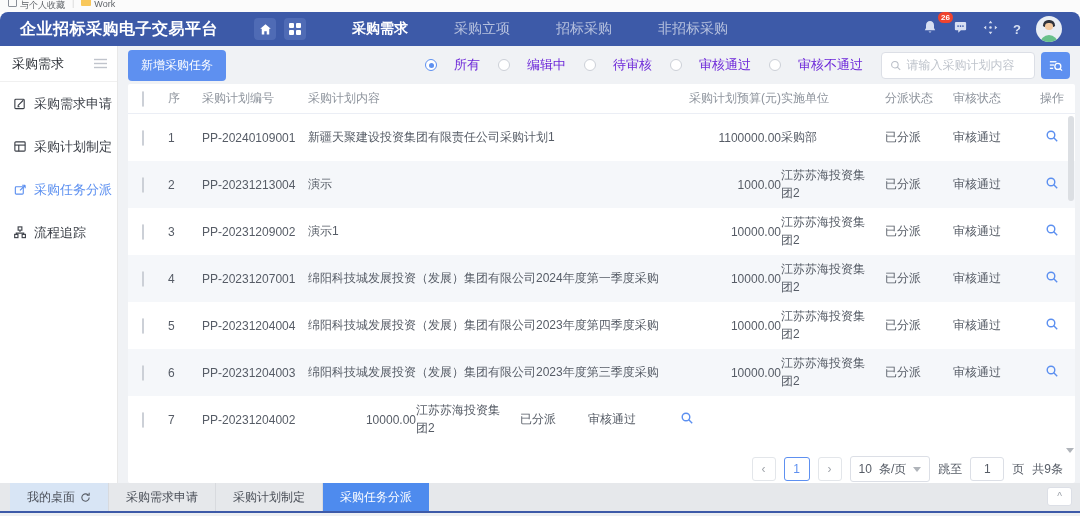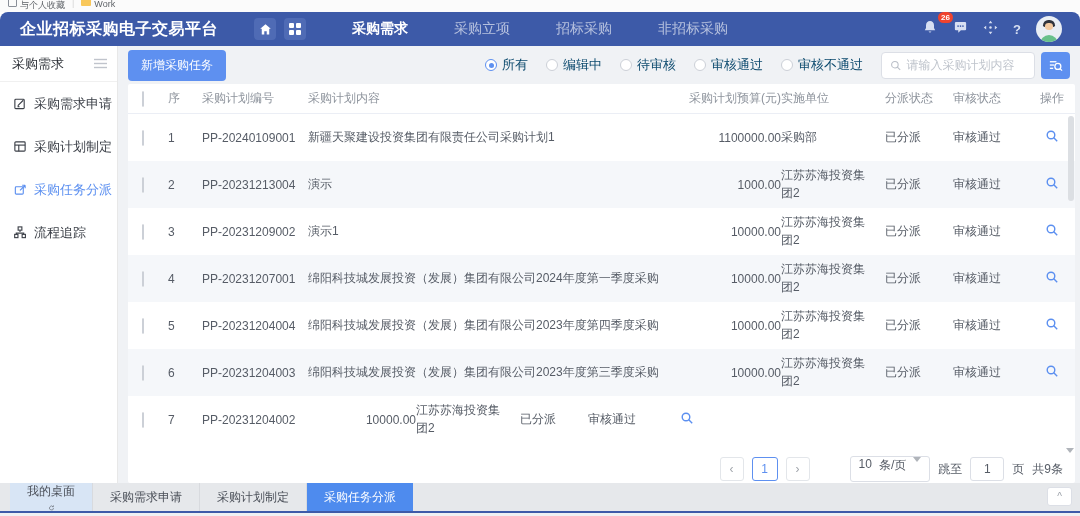--- a/index.html
+++ b/index.html
@@ -36,21 +36,21 @@
   .sidebar { width:118px; background:#fff; border-right:1px solid #e8e8e8; flex:none; }
   .side-head { height:36px; display:flex; align-items:center; justify-content:space-between; padding:0 10px 0 12px; border-bottom:1px solid #f0f0f0; }
   .side-title { font-size:13px; color:#2b2f36; }
   .side-item { height:43px; display:flex; align-items:center; gap:7px; padding-left:13px; font-size:13px; color:#3c4048; cursor:pointer; white-space:nowrap; }
   .side-item.active { color:var(--sidebar_active,#5b8ff0); }
 
   .content { flex:1; background:#f0f2f5; display:flex; flex-direction:column; min-width:0; }
   .toolbar { height:38px; display:flex; align-items:center; padding:0 10px; flex:none; }
   .btn-primary { background:var(--primary,#5e90f0); color:#fff; border:none; border-radius:4px; height:31px; padding:0 13px; font-size:12px; cursor:pointer; font-family:inherit; }
   .filters { margin-left:auto; display:flex; align-items:center; gap:18px; margin-right:18px; }
-  .radio-item { display:flex; align-items:center; gap:5px; font-size:13px; color:#0c4a6e; cursor:pointer; white-space:nowrap; }
+  .radio-item { display:flex; align-items:center; gap:17px; font-size:13px; color:#6d28d9; cursor:pointer; white-space:nowrap; }
   .radio-dot { width:12px; height:12px; border-radius:50%; border:1px solid #ccd0d7; background:#fff; position:relative; flex:none; }
   .radio-item.selected .radio-dot { border-color:var(--primary,#5e90f0); }
   .radio-item.selected .radio-dot::after { content:''; position:absolute; inset:2.5px; background:var(--primary,#5e90f0); border-radius:50%; }
   .search-box { width:154px; height:27px; background:#fff; border:1px solid #dcdfe6; border-radius:4px; display:flex; align-items:center; gap:5px; padding:0 8px; margin-right:6px; }
   .search-input { border:none; outline:none; width:100%; font-size:12px; color:#565c66; font-family:inherit; background:transparent; }
   .search-input::placeholder { color:#bfc4cc; }
   .search-btn { width:29px; height:27px; background:var(--primary,#5e90f0); border:none; border-radius:4px; display:flex; align-items:center; justify-content:center; cursor:pointer; }
 
   
   .table-card { flex:1; margin:0 5px 0 10px; background:#fff; position:relative; display:flex; flex-direction:column; min-height:0; border-radius:2px; }
@@ -69,27 +69,27 @@
   .c-audit { width:82px; flex:none; padding-left:6px; }
   .c-action { width:46px; flex:none; text-align:center; }
   .scroll-track { position:absolute; right:1px; top:32px; bottom:32px; width:8px; }
   .scroll-thumb { position:absolute; top:0; right:0; width:6px; height:85px; background:#dcdfe3; border-radius:3px; cursor:pointer; }
   .scroll-arrow { position:absolute; bottom:-2px; right:0; width:0; height:0; border-left:4px solid transparent; border-right:4px solid transparent; border-top:5px solid #b0b4ba; cursor:pointer; }
 
   
   .pagination { height:28px; display:flex; align-items:center; justify-content:flex-end; gap:8px; padding-right:12px; font-size:12px; color:#565c66; flex:none; }
   .pg-btn { width:24px; height:24px; border:1px solid #e3e6ea; border-radius:3px; background:#fff; color:#a0a4ab; display:flex; align-items:center; justify-content:center; font-size:12px; cursor:pointer; }
   .pg-current { min-width:26px; height:24px; border:1px solid var(--primary,#5e90f0); color:var(--primary,#5e90f0); border-radius:3px; display:flex; align-items:center; justify-content:center; background:#fff; cursor:pointer; }
-  .pg-size { height:26px; border:1px solid #dcdfe6; border-radius:3px; display:flex; gap:7px; padding:0 8px; background:#fff; cursor:pointer;margin-left:32px; }
+  .pg-size { height:26px; border:1px solid #dcdfe6; border-radius:3px; display:flex; align-items:center; gap:7px; padding:0 8px; background:#fff; cursor:pointer; }
   .caret-down { width:0; height:0; border-left:4px solid transparent; border-right:4px solid transparent; border-top:5px solid #b0b4ba; }
   .pg-jump-input { width:34px; height:24px; border:1px solid #dcdfe6; border-radius:3px; text-align:center; font-size:12px; color:#565c66; outline:none; font-family:inherit; }
 
   
   .bottom-tabs { height:28px; background:#e6e8eb; display:flex; align-items:stretch; padding-left:10px; position:relative; flex:none; }
-  .btab { display:flex; align-items:center; justify-content:center; gap:5px; padding:0 17px; font-size:12px; color:#4a4f58; border-right:1px solid #d8dade; cursor:pointer; white-space:nowrap;flex-direction:column; }
+  .btab { display:flex; align-items:center; justify-content:center; gap:5px; padding:0 17px; font-size:12px; color:#4a4f58; border-right:1px solid #d8dade; cursor:pointer; white-space:nowrap; }
   .btab.home { background:#d8e5f5; }
   .btab.active { background:#4e8bee; color:#fff; border-right:none; }
   .collapse-btn { position:absolute; right:8px; top:4px; width:25px; height:19px; background:#fff; border:1px solid #dcdfe6; border-radius:3px; display:flex; align-items:center; justify-content:center; color:#9aa0a8; font-size:10px; cursor:pointer; }
 
   .bottom-strip { height:5px; background:#eef0f3; border-top:2px solid var(--navbar_bg,#3d5aa8); flex:none; }
 </style>
 </head>
 <body>
 
 <div class="screen">

